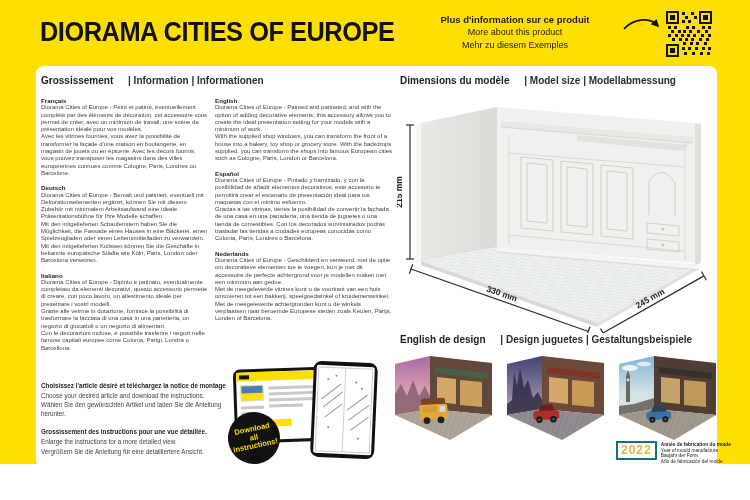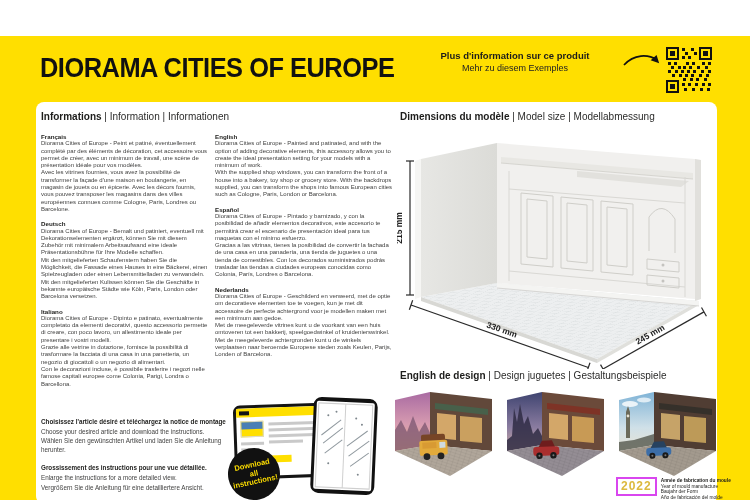--- a/index.html
+++ b/index.html
@@ -1,34 +1,34 @@
 <!DOCTYPE html>
 <html><head>
 <meta charset="utf-8">
 <style>
   html,body{margin:0;padding:0;}
   body{font-family:"Liberation Sans",sans-serif;}
-  #app{position:relative;width:750px;height:464px;background:#ffdf00;overflow:hidden;color:#1d1d1b;margin-top:36px;}
+  #app{position:relative;width:750px;height:464px;background:#ffdf00;overflow:hidden;color:#1d1d1b;}
   .abs{position:absolute;}
 
   
   .title{left:40px;top:17px;font-size:27px;font-weight:800;letter-spacing:-0.5px;
          transform:scaleX(0.94);transform-origin:left;white-space:nowrap;color:#111;}
   .more-info{left:410px;top:13px;width:210px;text-align:center;line-height:13px;}
   .mi-fr{font-weight:bold;font-size:9.5px;}
   .mi-en,.mi-de{font-size:9px;color:#222;}
   .arrow-svg{left:622px;top:14px;}
   .qr-svg{left:666px;top:11px;}
 
   
   .card{left:36px;top:66px;width:681px;height:402px;background:#ffffff;border-radius:8px;}
 
   .sec-head{font-size:10px;white-space:nowrap;}
   .sec-head b{font-weight:800;color:#1d1d1b;}
-  .sec-head span{font-weight:normal;color:#2c2c2b;}
+  .sec-head span{font-weight:bold;color:#2c2c2b;padding-left:12px;}
   .info-head{left:41px;top:75px;}
   .dim-head{left:400px;top:75px;}
   .ex-head{left:400px;top:334px;}
 
   .col{font-size:6px;line-height:7.3px;color:#3f3f3e;}
   .col1{left:41px;top:97px;width:167px;}
   .col2{left:215px;top:97px;width:178px;}
   .col section{margin:0 0 7px 0;}
   .col h4{margin:0;font-size:6.2px;font-weight:bold;color:#1d1d1b;}
   .col p{margin:0;}
@@ -56,38 +56,39 @@
          display:flex;align-items:center;justify-content:center;text-align:center;
          transform:rotate(-12deg);color:#ffdf00;font-weight:bold;font-size:7.5px;line-height:8.5px;padding:3px;box-sizing:border-box;}
 
   
   .model-svg{left:397px;top:93px;}
   .ex-svg{top:352px;}
   .ex1{left:392px;} .ex2{left:504px;} .ex3{left:616px;}
 
   
   .stamp{left:616px;top:441px;display:flex;align-items:flex-start;gap:4px;}
-  .year{border:2px solid #d946ef;color:#dcb93e;font-weight:800;font-size:12px;letter-spacing:1px;
+  .year{border:2px solid #0f766e;color:#dcb93e;font-weight:800;font-size:12px;letter-spacing:1px;
         padding:1px 3px;line-height:13px;}
   .stamp-lines{font-size:4.8px;line-height:5.5px;color:#1d1d1b;padding-top:1px;}
   .stamp-lines .b{font-weight:bold;}
 
   
   .footer{left:0;right:9px;top:484px;text-align:right;font-size:5.5px;color:#111;}
   .soc{display:inline-block;vertical-align:-1px;margin:0 2px 0 4px;}
   .sep{margin:0 2px;}
 </style>
 </head>
 <body>
 
 <div id="app">
 
   <div class="abs title">DIORAMA CITIES OF EUROPE</div>
   <div class="abs more-info">
     <div class="mi-fr">Plus d'information sur ce produit</div>
+    <div class="mi-en">More about this product</div>
     <div class="mi-de">Mehr zu diesem Exemples</div>
   </div>
   <svg class="abs arrow-svg" width="42" height="24" viewBox="0 0 42 24">
     <path d="M2,15 C12,4 26,4 35,10" fill="none" stroke="#111" stroke-width="1.7"></path>
     <polygon points="38,12 29,12 33,5" fill="#111" transform="rotate(18 34 10)"></polygon>
   </svg>
   <svg class="abs qr-svg" width="46" height="46" viewBox="0 0 46 46">
     <g fill="#111">
       <rect x="0" y="0" width="13" height="13"></rect>
         <rect x="33" y="0" width="13" height="13"></rect>
@@ -145,21 +146,21 @@
     <g fill="#111">
         <rect x="4" y="4" width="5" height="5"></rect>
         <rect x="37" y="4" width="5" height="5"></rect>
         <rect x="4" y="37" width="5" height="5"></rect>
       </g>
   </svg>
 
   <div class="abs card"></div>
 
   <div class="abs sec-head info-head">
-    <b>Informations</b><span> | Information | Informationen</span>
+    <b>Grossissement</b><span> | Information | Informationen</span>
   </div>
 
   <div class="abs col col1">
     <section>
       <h4>Français</h4>
       <p>Diorama Cities of Europe - Peint et patiné, éventuellement complété par des éléments de décoration, cet accessoire vous permet de créer, avec un minimum de travail, une scène de présentation idéale pour vos modèles.</p>
       <p>Avec les vitrines fournies, vous avez la possibilité de transformer la façade d'une maison en boulangerie, en magasin de jouets ou en épicerie. Avec les décors fournis, vous pouvez transposer les magasins dans des villes européennes connues comme Cologne, Paris, Londres ou Barcelone.</p>
       <p></p>
     </section>
     <section>

